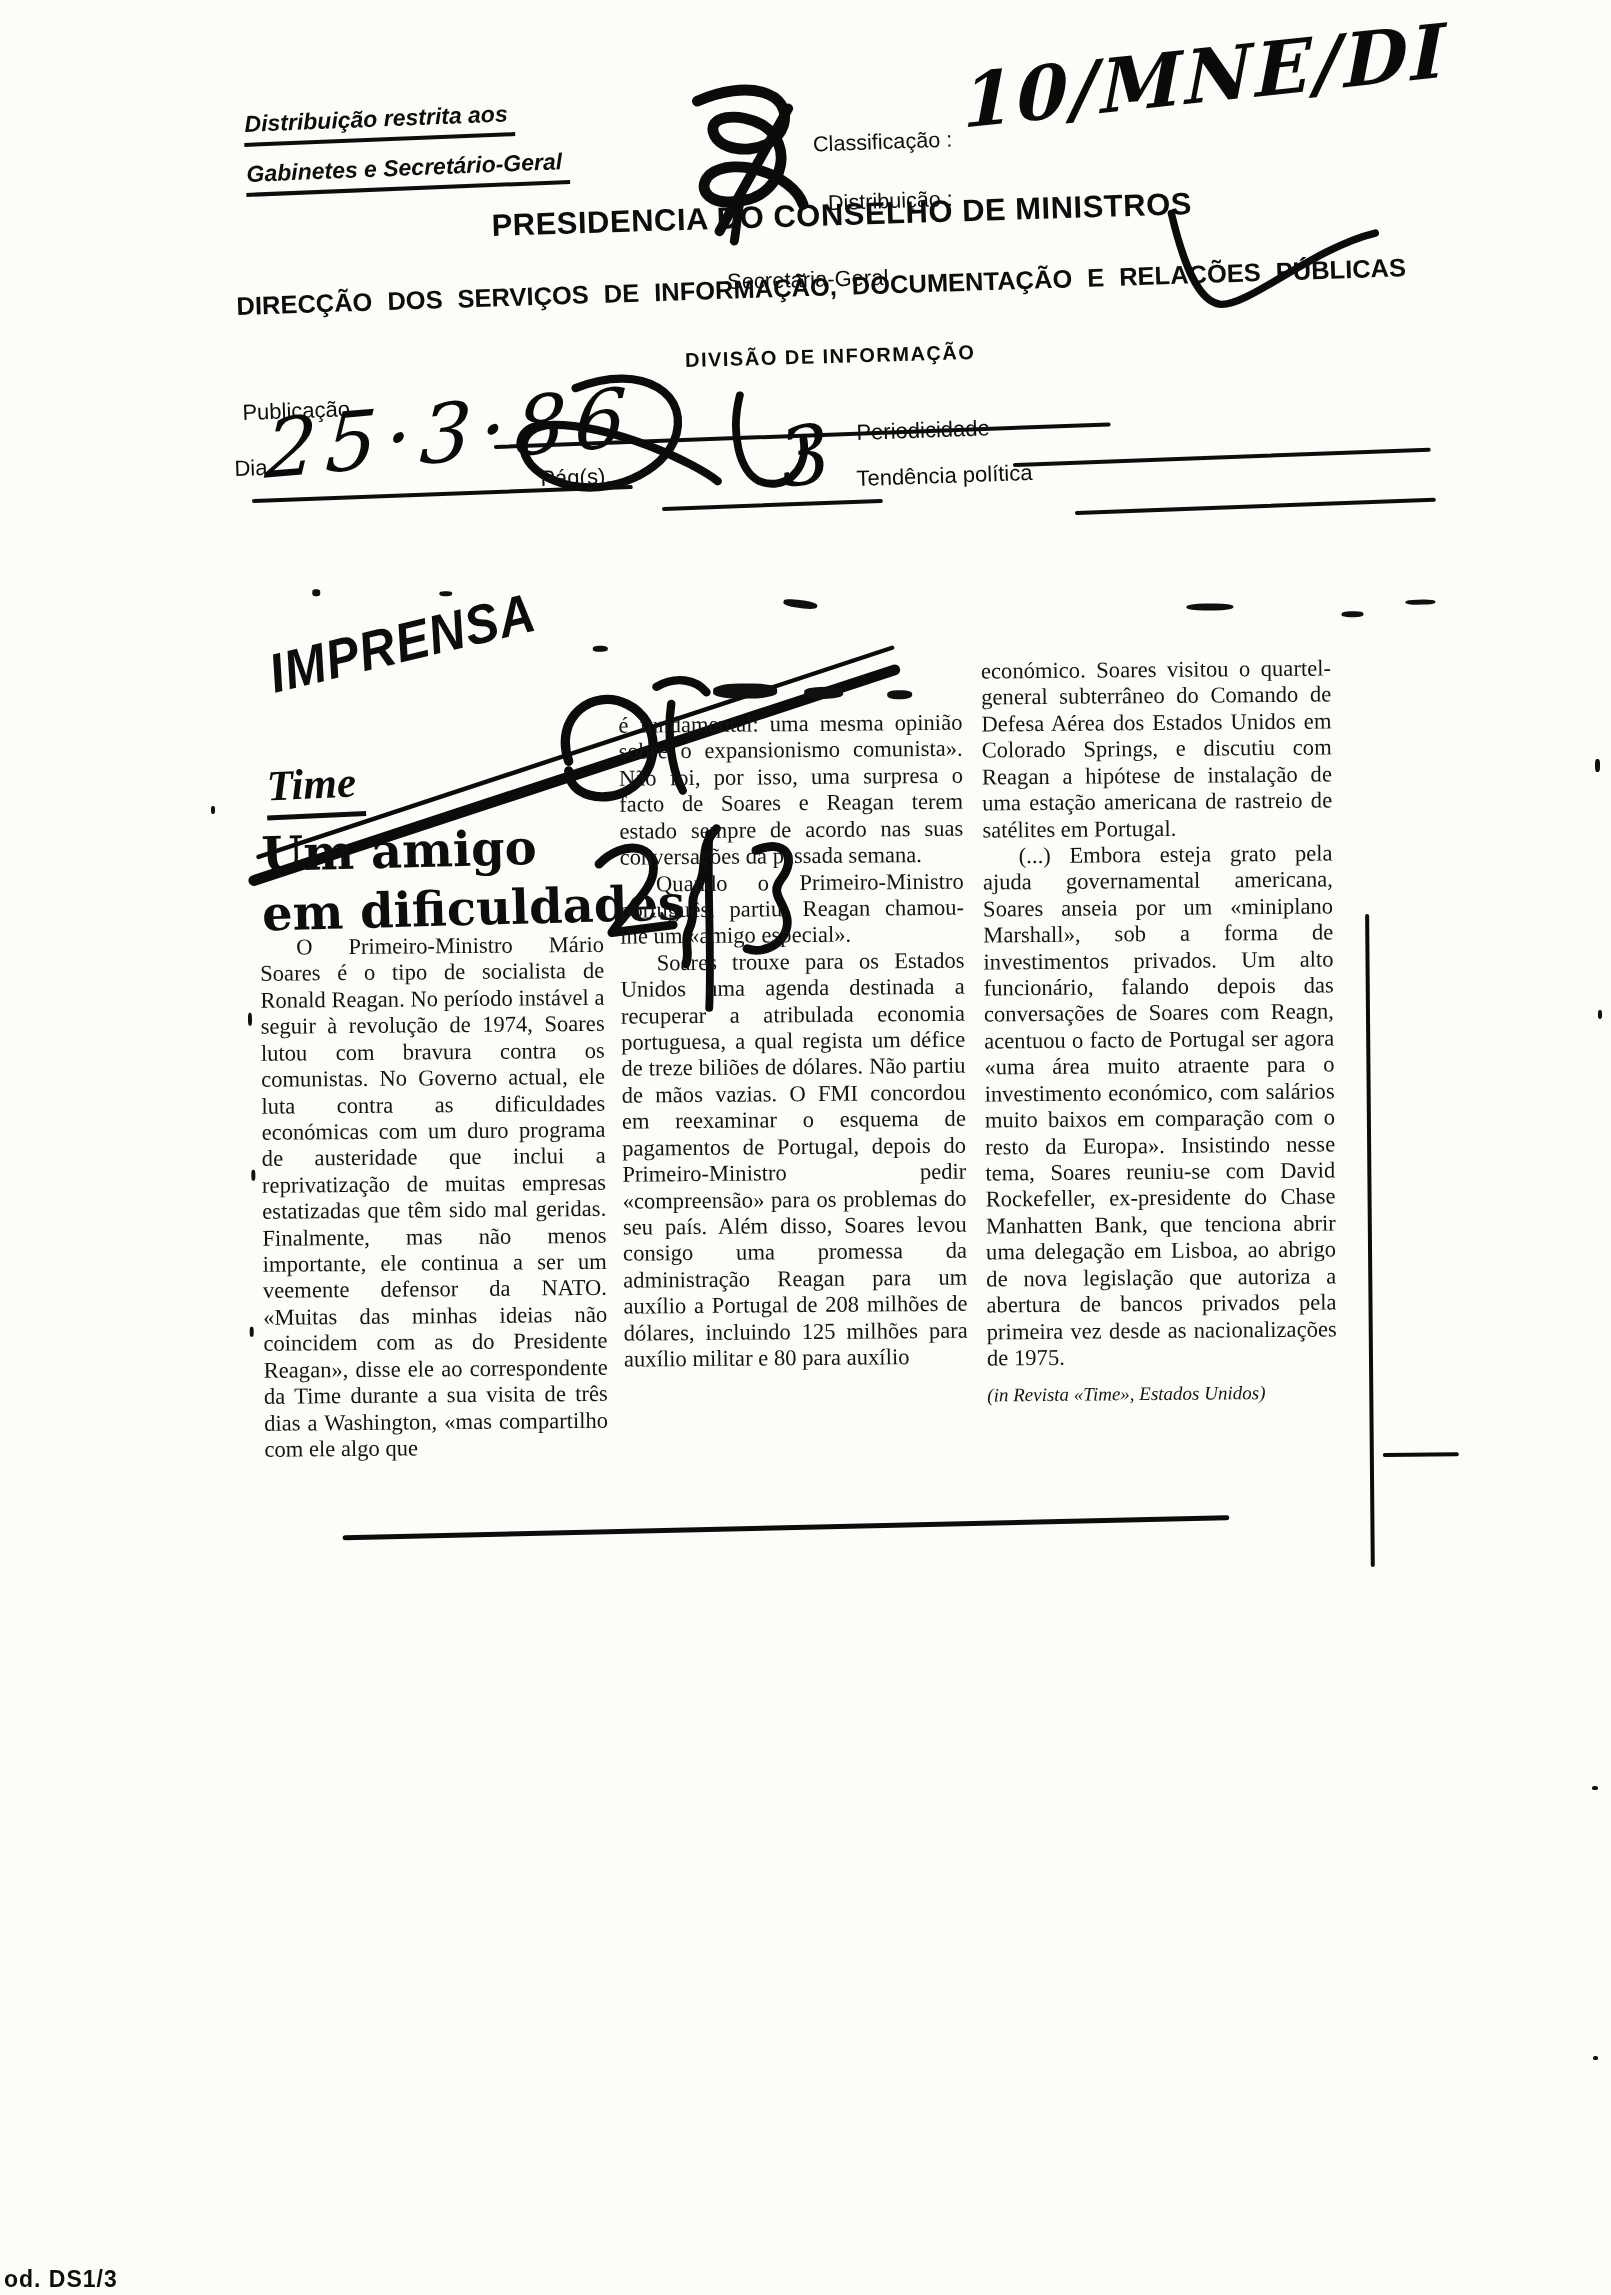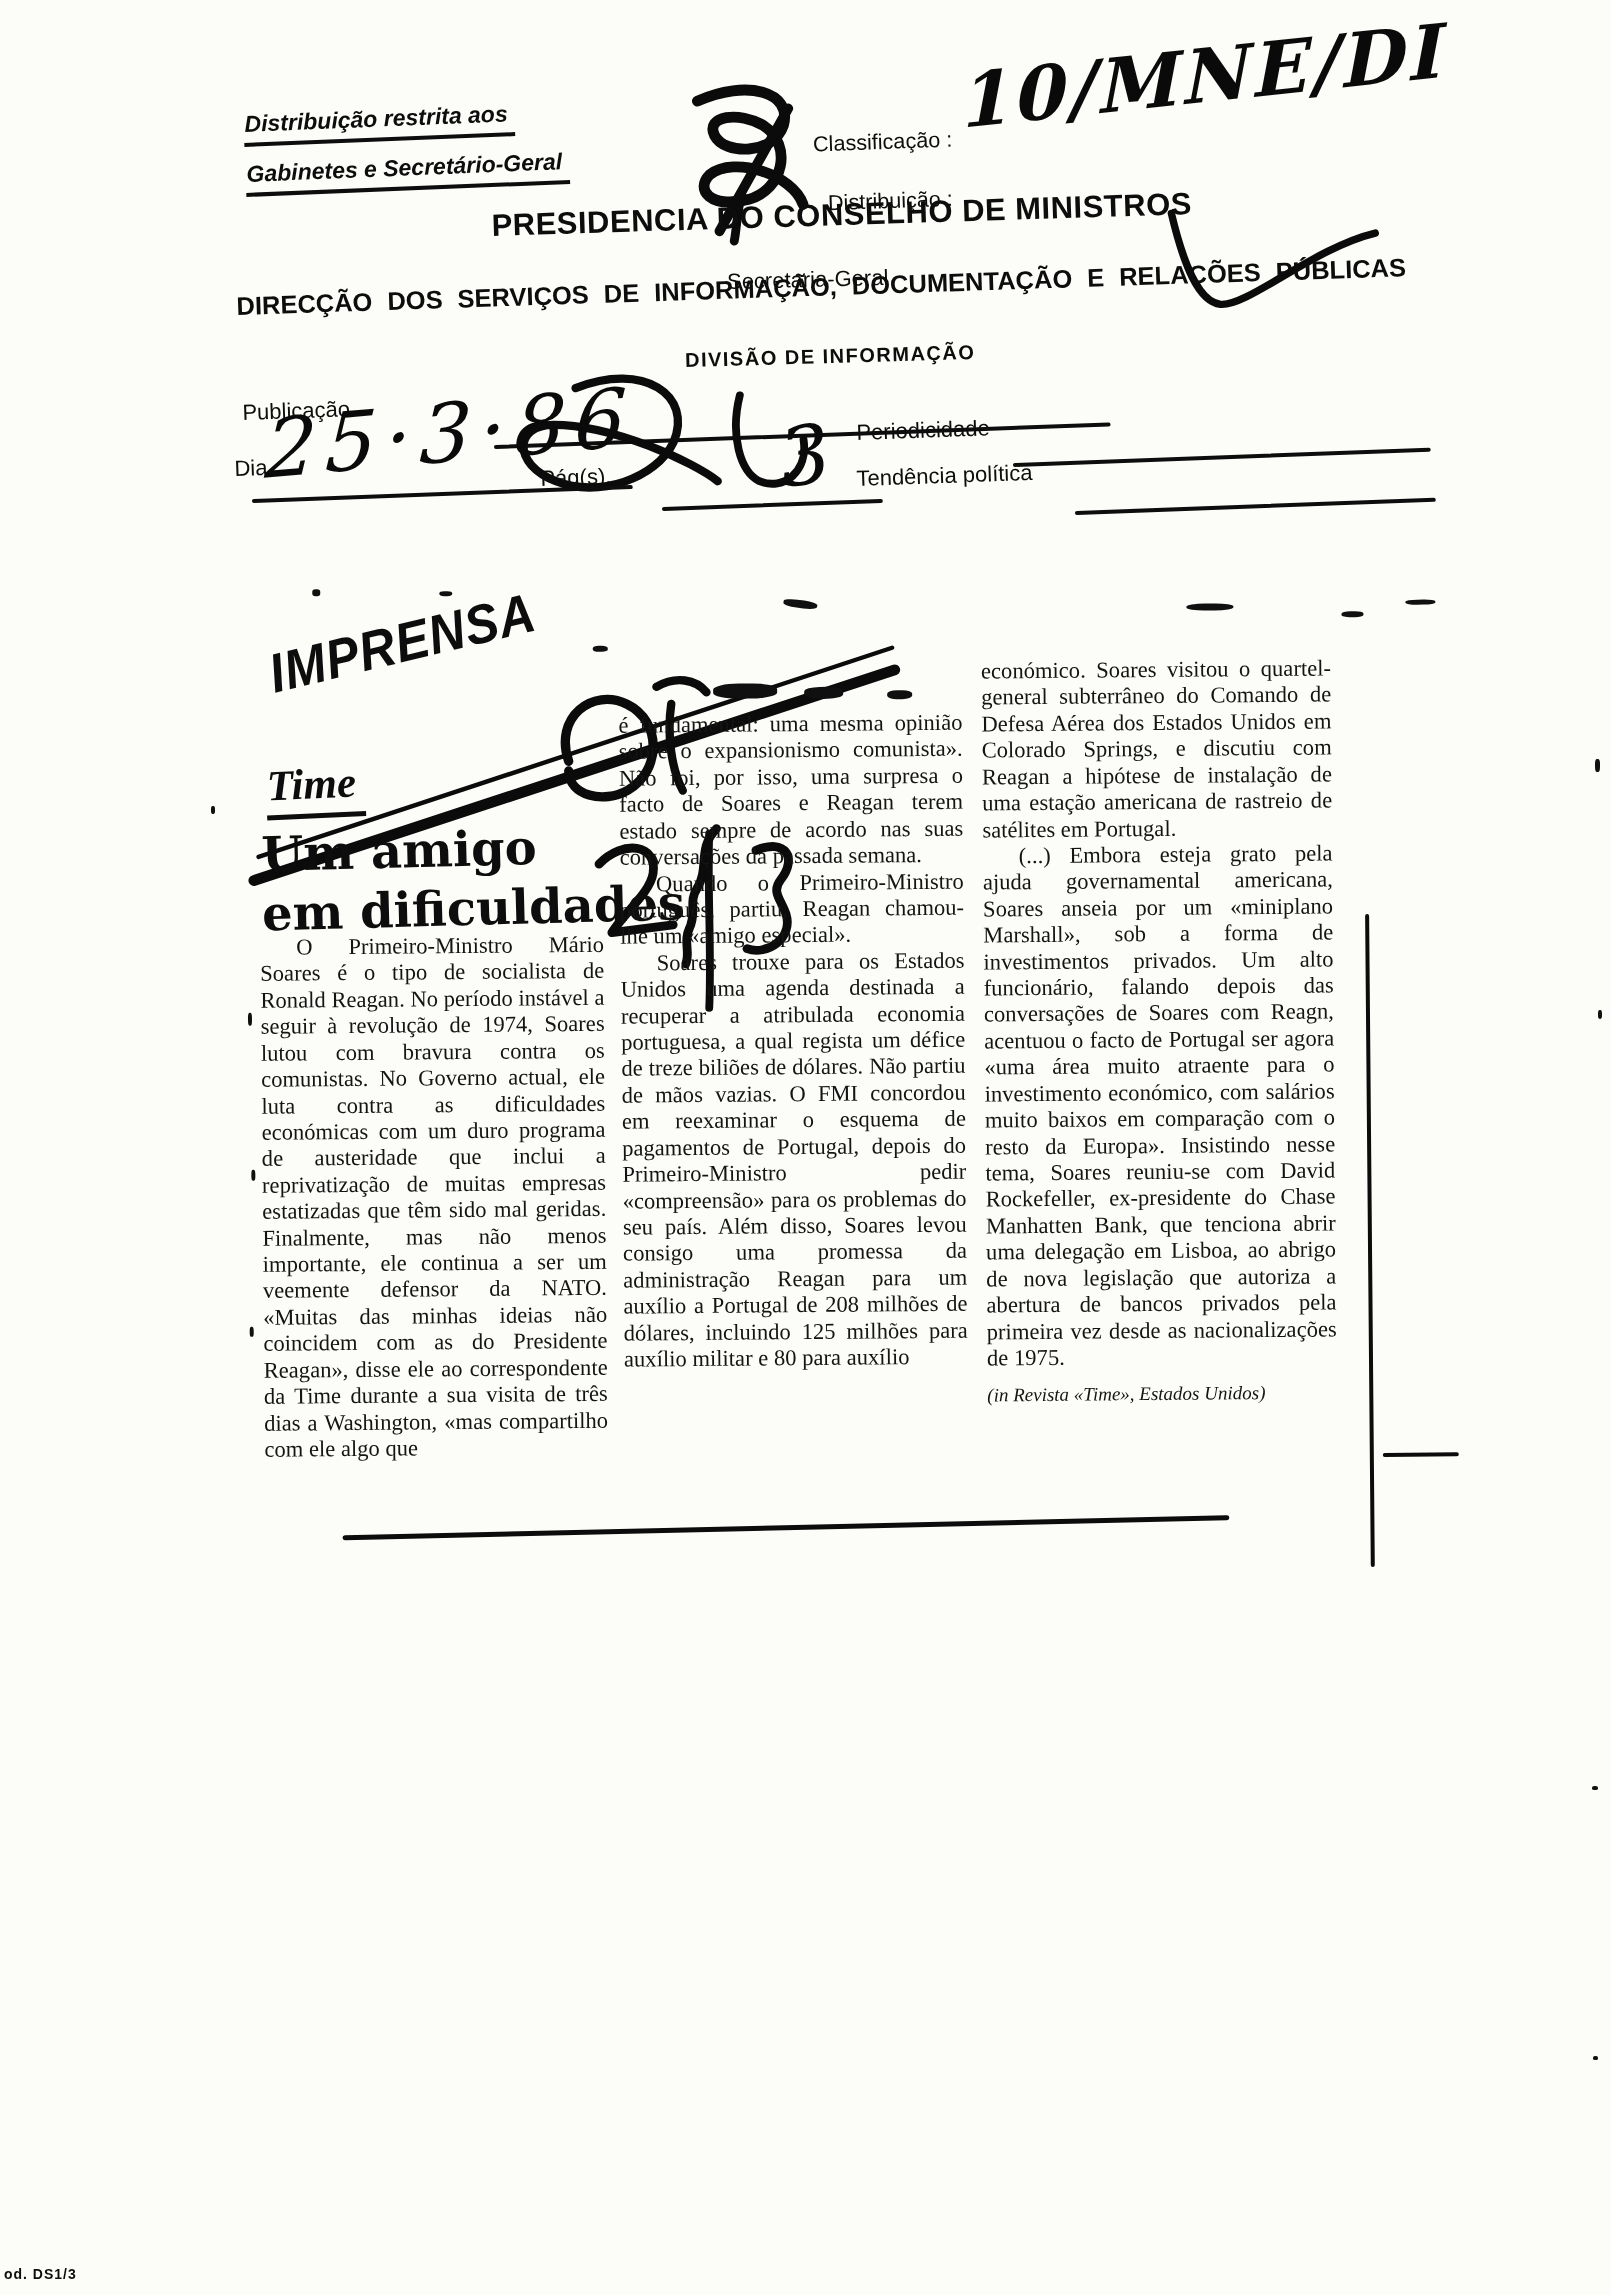--- a/index.html
+++ b/index.html
@@ -74,21 +74,21 @@
   .col1{left:23.6px;top:372px;width:344px;}
   .col2{left:384px;top:153px;width:344px;}
   .col3{left:747px;top:102px;width:350px;}
   .source-line{
     font-style:italic;font-size:19px !important;margin-top:12.8px !important;
     text-align:left !important;white-space:nowrap;
   }
   .ragline{position:absolute;background:#0c0c0c;border-radius:2.5px;}
   .speck{position:absolute;background:#101010;border-radius:40%;}
   .footer-code{
-    position:absolute;left:3.9px;top:2266px;font-size:14px;font-weight:700;letter-spacing:1px;
+    position:absolute;left:3.9px;top:2266px;font-size:23px;font-weight:700;letter-spacing:1px;
   }
   svg{position:absolute;overflow:visible;}
   svg path{fill:none;stroke:#0b0b0b;stroke-linecap:round;stroke-linejoin:round;}
 </style>
 </head>
 <body>
 
 <div class="page">
 
   <div class="restricted">

